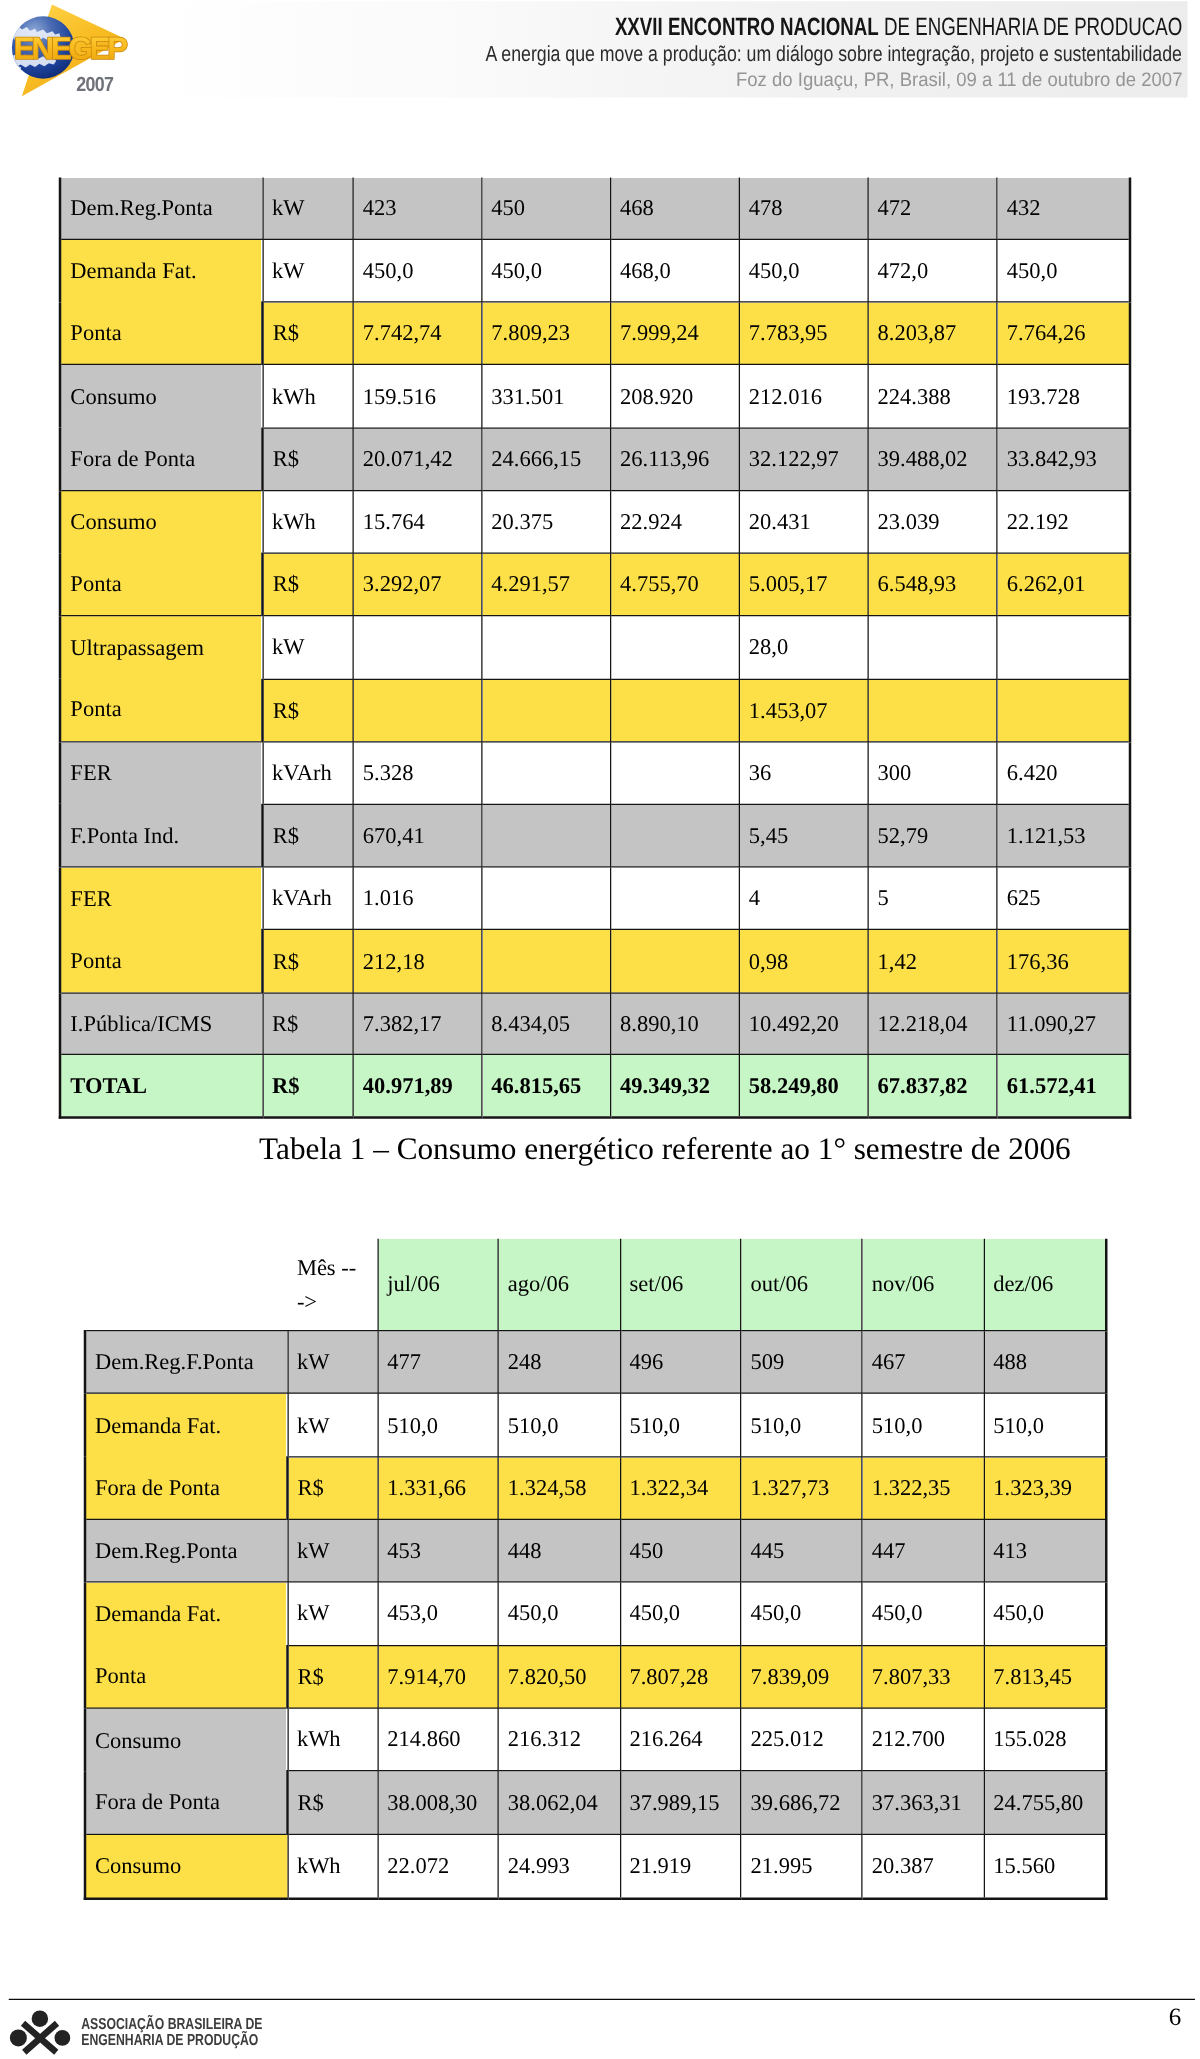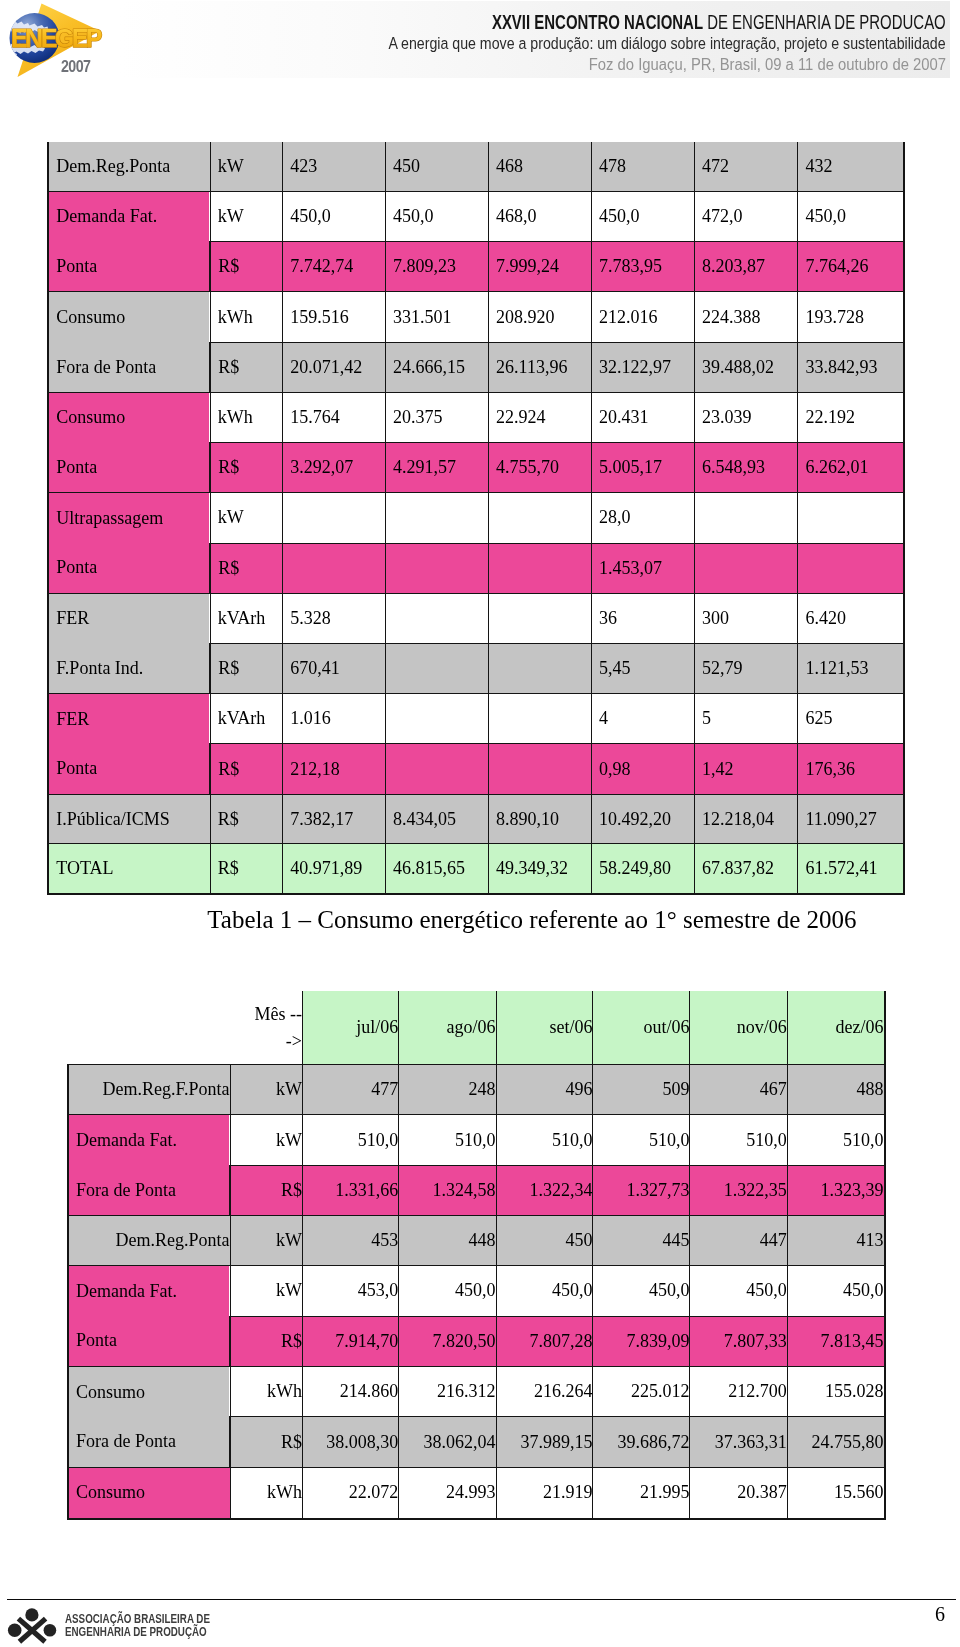--- a/index.html
+++ b/index.html
@@ -25,33 +25,33 @@
   
   table.t{position:absolute;border-collapse:collapse;table-layout:fixed;
      font-size:18px;color:#000;}
   table.t td{border:1.3px solid #141414;padding:0 0 0 7px;vertical-align:middle;
      line-height:1.05;overflow:hidden;height:49.6px;box-sizing:border-box;}
   table.t td.grp{padding:0;}
   table.t td.grp[rowspan]{height:99.2px;}
   .gl1,.gl2{height:49.6px;display:flex;align-items:center;padding-left:7px;box-sizing:border-box;}
   .t1{left:47.3px;top:141.8px;}
   .t1{height:753px;}
-  .t2{height:528.5px;text-align:right;}
+  .t2{height:528.5px;}
   .t2{left:67.0px;top:991.4px;}
   td.gray{background:#c4c4c4;}
-  td.yellow{background:#ec4899;}
+  td.yellow{background:#fde047;}
   td.green{background:#c6f5c6;}
   td.white{background:#ffffff;}
   td.nb{border:none;background:transparent;}
   table.t tr:first-child td{border-top:none;}
   table.t tr td:first-child{border-left-width:2.2px;}
   table.t tr td:last-child{border-right-width:2.2px;}
   table.t tr:last-child td{border-bottom-width:2.2px;}
   table.t td.nb{border-left-width:0 !important;}
-  td.bold{font-weight:normal;}
+  td.bold{font-weight:bold;}
   td.lbl{}
   .t2 td.hdrcell{height:73px;}
   .t2 td.mes{padding:0;vertical-align:middle;}
   .t2 td.mes .mesbox{margin-left:169.5px;line-height:27px;padding-top:1px;}
 
   
   .cap{position:absolute;left:207.3px;top:905.8px;font-size:25px;color:#000;white-space:nowrap;}
 
   
   .foot-rule{position:absolute;left:6.8px;top:1598.8px;width:949.5px;height:1.6px;background:#0a0a0a;}

